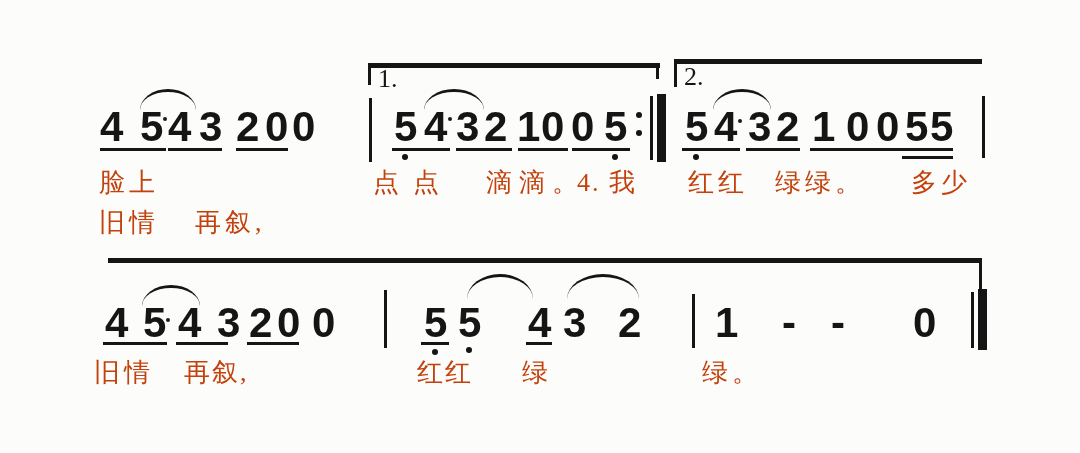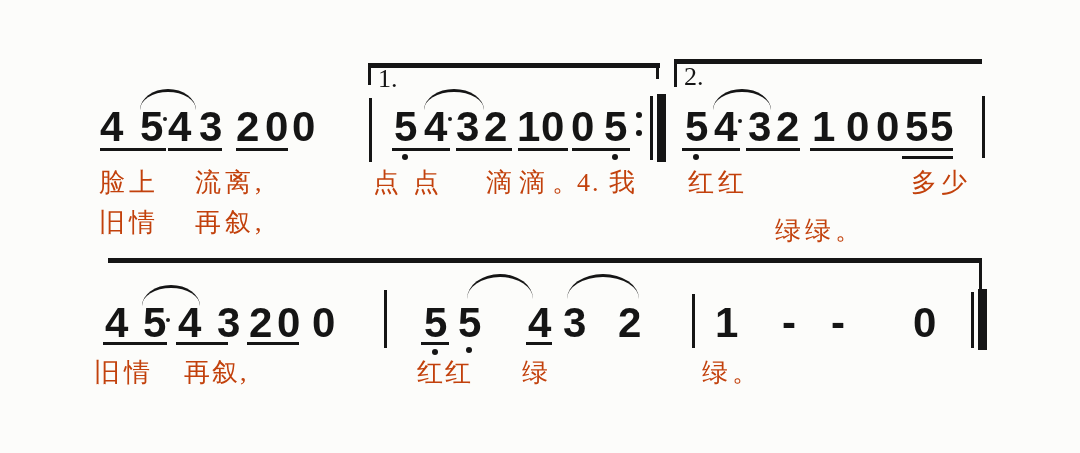--- a/index.html
+++ b/index.html
@@ -115,26 +115,25 @@
   <div class="beam" style="left:682px;top:148px;width:58px;"></div>
   <div class="beam" style="left:746px;top:148px;width:54px;"></div>
   <div class="beam" style="left:810px;top:148px;width:58px;"></div>
   <div class="beam" style="left:843px;top:148px;width:110px;"></div>
   <div class="beam" style="left:902px;top:156px;width:51px;"></div>
   <div class="odot" style="left:693px;top:154px;"></div>
 
   <div class="bar" style="left:982px;top:96px;height:62px;"></div>
 
   <span class="lyric" style="left:99px;top:168px;">脸上</span>
-  <span class="lyric" style="left:195px;top:168px;">流离,</span>
   <span class="lyric ls7" style="left:486px;top:168px;">滴滴。</span>
   <span class="lyric ls14" style="left:373px;top:168px;">点点</span>
   <span class="lyric ls2" style="left:577px;top:168px;">4. 我</span>
   <span class="lyric" style="left:688px;top:168px;">红红</span>
-  <span class="lyric" style="left:775px;top:168px;margin-top:48px;">绿绿。</span>
+  <span class="lyric" style="left:775px;top:168px;">绿绿。</span>
   <span class="lyric" style="left:911px;top:168px;">多少</span>
 
   <span class="lyric" style="left:99px;top:208px;">旧情</span>
   <span class="lyric" style="left:195px;top:208px;">再叙,</span>
 
   <div class="vline" style="left:108px;top:258px;width:874px;"></div>
   <div class="vtick" style="left:979px;top:258px;height:32px;"></div>
 
   <span class="note" style="left:105px;top:302px;">4</span>
   <span class="note" style="left:143px;top:302px;">5</span>

